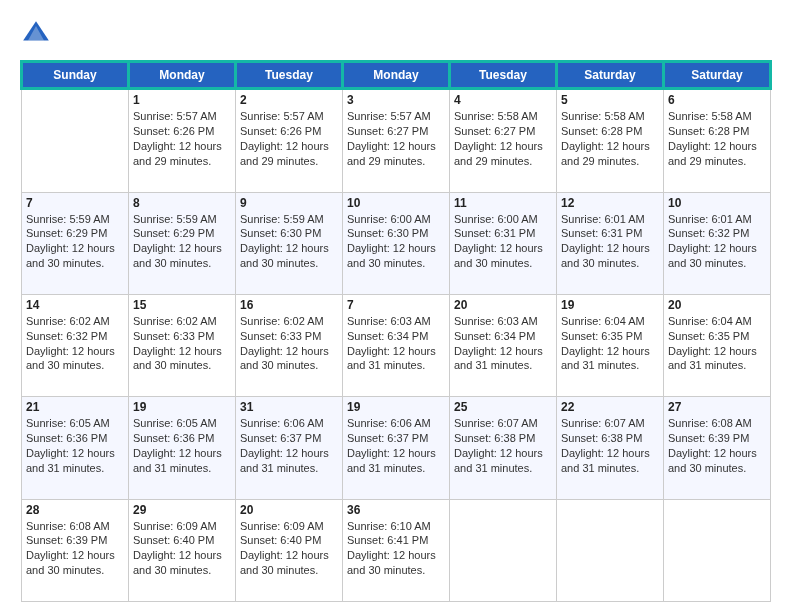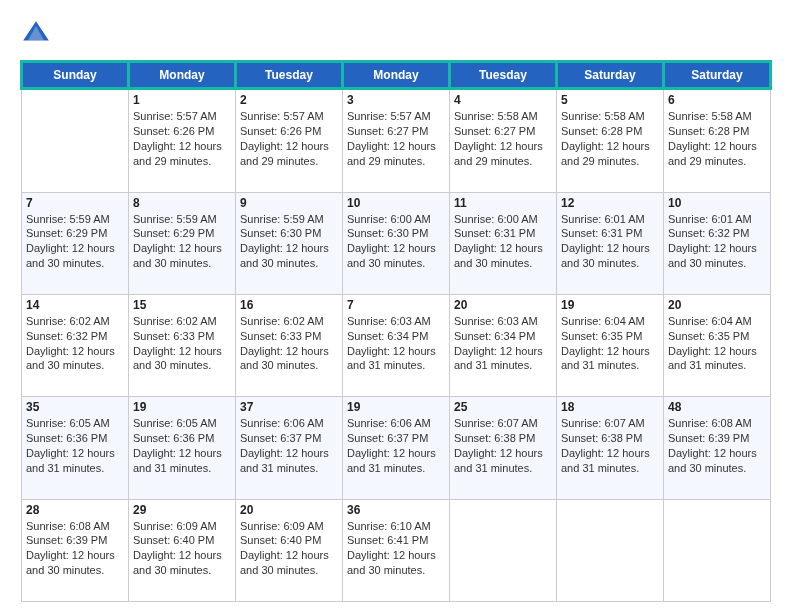--- a/index.html
+++ b/index.html
@@ -225,45 +225,45 @@
             <span class="day-num">19</span>
             <div class="day-info">Sunrise: 6:04 AM<br>Sunset: 6:35 PM<br>Daylight: 12 hours<br>and 31 minutes.</div>
           </td>
           <td>
             <span class="day-num">20</span>
             <div class="day-info">Sunrise: 6:04 AM<br>Sunset: 6:35 PM<br>Daylight: 12 hours<br>and 31 minutes.</div>
           </td>
         </tr>
         <tr>
           <td>
-            <span class="day-num">35</span>
+            <span class="day-num">21</span>
             <div class="day-info">Sunrise: 6:05 AM<br>Sunset: 6:36 PM<br>Daylight: 12 hours<br>and 31 minutes.</div>
           </td>
           <td>
             <span class="day-num">19</span>
             <div class="day-info">Sunrise: 6:05 AM<br>Sunset: 6:36 PM<br>Daylight: 12 hours<br>and 31 minutes.</div>
           </td>
           <td>
-            <span class="day-num">37</span>
+            <span class="day-num">31</span>
             <div class="day-info">Sunrise: 6:06 AM<br>Sunset: 6:37 PM<br>Daylight: 12 hours<br>and 31 minutes.</div>
           </td>
           <td>
             <span class="day-num">19</span>
             <div class="day-info">Sunrise: 6:06 AM<br>Sunset: 6:37 PM<br>Daylight: 12 hours<br>and 31 minutes.</div>
           </td>
           <td>
             <span class="day-num">25</span>
             <div class="day-info">Sunrise: 6:07 AM<br>Sunset: 6:38 PM<br>Daylight: 12 hours<br>and 31 minutes.</div>
           </td>
           <td>
-            <span class="day-num">18</span>
+            <span class="day-num">22</span>
             <div class="day-info">Sunrise: 6:07 AM<br>Sunset: 6:38 PM<br>Daylight: 12 hours<br>and 31 minutes.</div>
           </td>
           <td>
-            <span class="day-num">48</span>
+            <span class="day-num">27</span>
             <div class="day-info">Sunrise: 6:08 AM<br>Sunset: 6:39 PM<br>Daylight: 12 hours<br>and 30 minutes.</div>
           </td>
         </tr>
         <tr>
           <td>
             <span class="day-num">28</span>
             <div class="day-info">Sunrise: 6:08 AM<br>Sunset: 6:39 PM<br>Daylight: 12 hours<br>and 30 minutes.</div>
           </td>
           <td>
             <span class="day-num">29</span>

